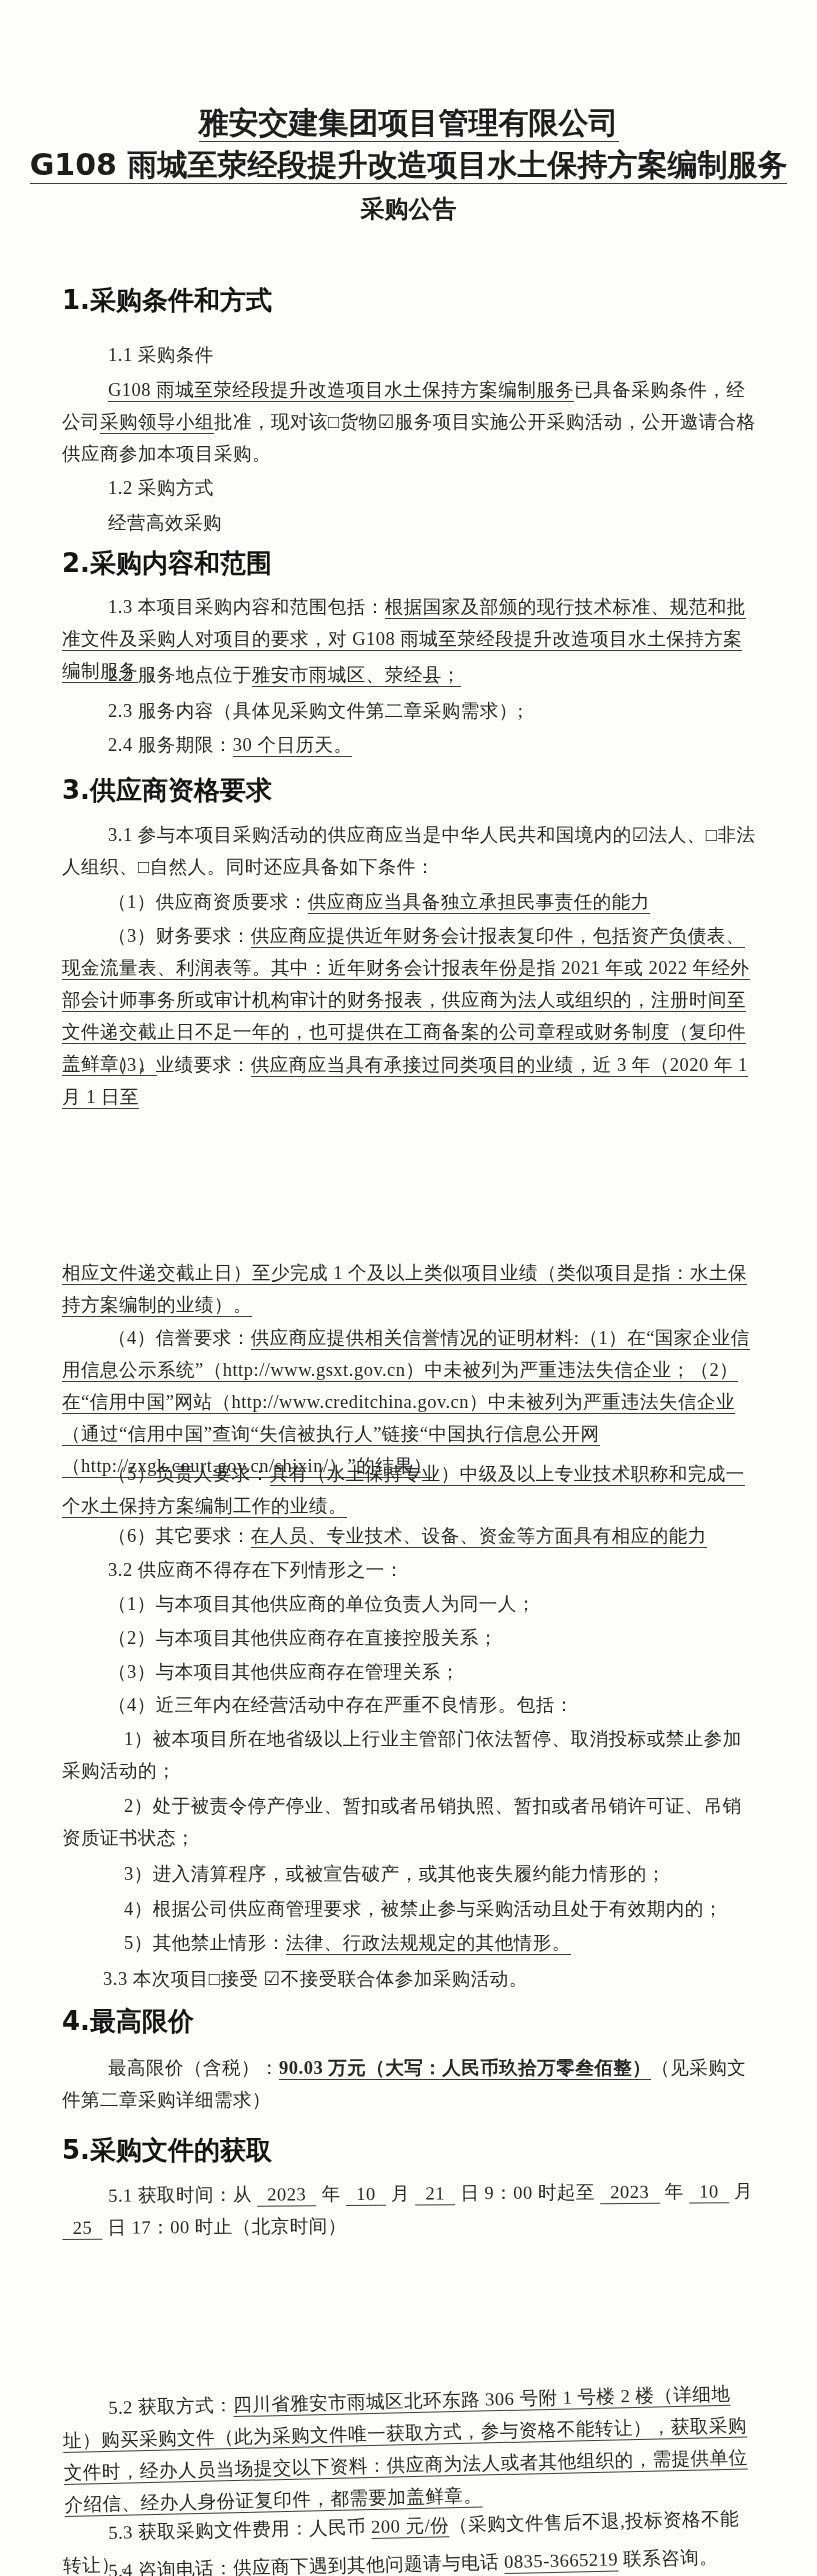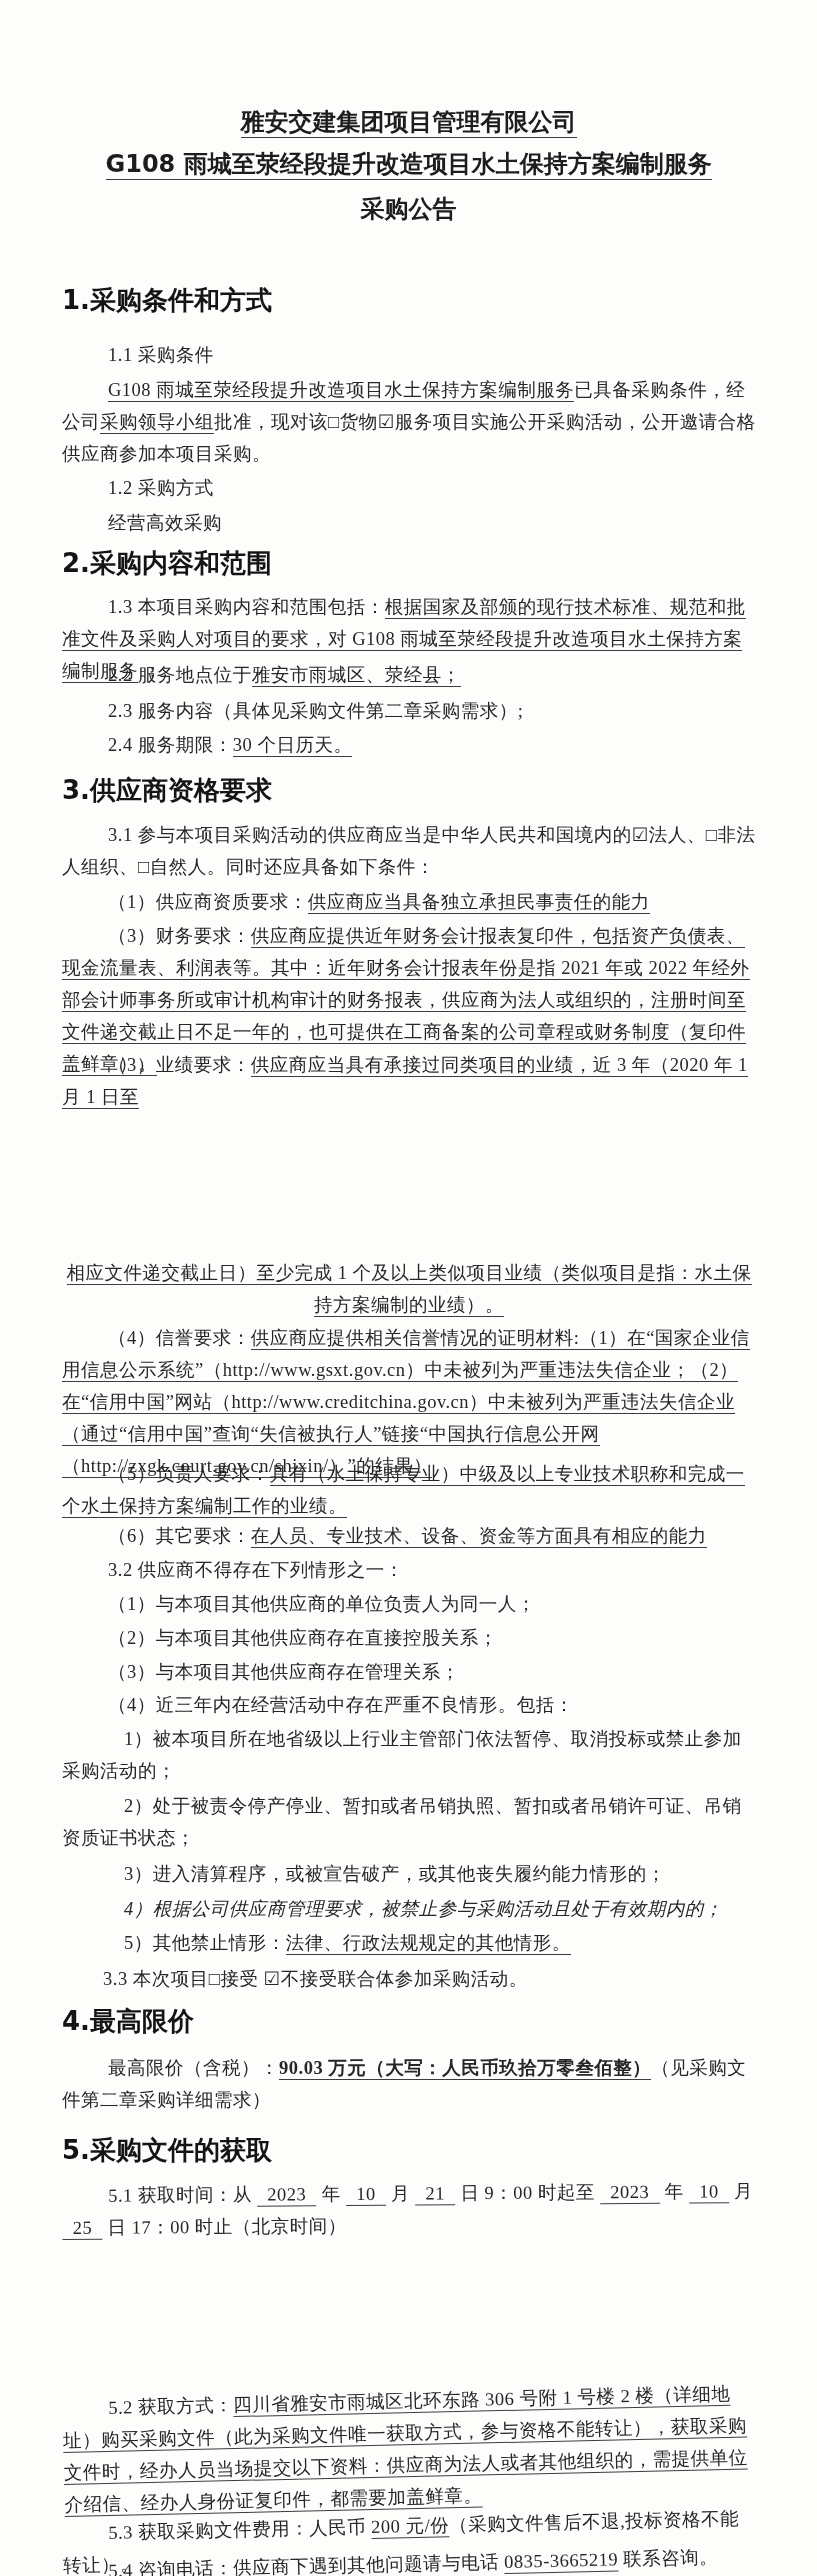--- a/index.html
+++ b/index.html
@@ -7,21 +7,21 @@
     position:relative;
     width:818px;
     height:3468px;
     background:#fdfdfc;
     overflow:hidden;
     color:#262626;
     font-family:"Liberation Serif","DejaVu Serif",serif;
   }
   .abs{position:absolute;left:62px;width:694px;}
   .center{text-align:center;}
-  .title{font-family:"DejaVu Sans","Liberation Sans",sans-serif;font-weight:700;font-size:24px;line-height:33px;color:#1d1d1d;}
+  .title{font-family:"DejaVu Sans","Liberation Sans",sans-serif;font-weight:700;font-size:30px;line-height:33px;color:#1d1d1d;}
   .title-sub{font-size:24px;}
   .h{font-family:"DejaVu Sans","Liberation Sans",sans-serif;font-weight:700;font-size:26px;line-height:32px;color:#141414;}
   .p{font-size:18.5px;line-height:32px;letter-spacing:0.5px;}
   .ind{text-indent:46px;}
   .ind2{text-indent:62px;}
   .ind3{text-indent:41px;}
   .u{border-bottom:1.5px solid #3c3c3c;padding-bottom:1px;}
   .b{font-weight:700;}
   .pad{padding-left:10.3px;padding-right:10.3px;}
   .rot-s{transform:rotate(-0.4deg);transform-origin:left top;}
@@ -48,33 +48,33 @@
   <div class="abs p ind" style="top:591px;"><span>1.3 本项目采购内容和范围包括：</span><span class="u">根据国家及部颁的现行技术标准、规范和批准文件及采购人对项目的要求，对 G108 雨城至荥经段提升改造项目水土保持方案编制服务</span><span> ；</span></div>
   <div class="abs p ind" style="top:659px;"><span>2.2 服务地点位于</span><span class="u">雅安市雨城区、荥经县；</span></div>
   <div class="abs p ind" style="top:695px;"><span>2.3 服务内容（具体见采购文件第二章采购需求）;</span></div>
   <div class="abs p ind" style="top:729px;"><span>2.4 服务期限：</span><span class="u">30 个日历天。</span></div>
 
   <div class="abs h" style="top:774px;">3.供应商资格要求</div>
   <div class="abs p ind" style="top:819px;"><span>3.1 参与本项目采购活动的供应商应当是中华人民共和国境内的☑法人、□非法人组织、□自然人。同时还应具备如下条件：</span></div>
   <div class="abs p ind" style="top:886px;"><span>（1）供应商资质要求：</span><span class="u">供应商应当具备独立承担民事责任的能力</span></div>
   <div class="abs p ind" style="top:920px;"><span>（3）财务要求：</span><span class="u">供应商应提供近年财务会计报表复印件，包括资产负债表、现金流量表、利润表等。其中：近年财务会计报表年份是指 2021 年或 2022 年经外部会计师事务所或审计机构审计的财务报表，供应商为法人或组织的，注册时间至文件递交截止日不足一年的，也可提供在工商备案的公司章程或财务制度（复印件盖鲜章）。</span></div>
   <div class="abs p ind" style="top:1049px;"><span>（3）业绩要求：</span><span class="u">供应商应当具有承接过同类项目的业绩，近 3 年（2020 年 1 月 1 日至</span></div>
-  <div class="abs p" style="top:1257px;text-align:center;"><span class="u">相应文件递交截止日）至少完成 1 个及以上类似项目业绩（类似项目是指：水土保持方案编制的业绩）。</span></div>
+  <div class="abs p" style="top:1257px;"><span class="u">相应文件递交截止日）至少完成 1 个及以上类似项目业绩（类似项目是指：水土保持方案编制的业绩）。</span></div>
   <div class="abs p ind" style="top:1322px;"><span>（4）信誉要求：</span><span class="u">供应商应提供相关信誉情况的证明材料:（1）在“国家企业信用信息公示系统”（http://www.gsxt.gov.cn）中未被列为严重违法失信企业；（2）在“信用中国”网站（http://www.creditchina.gov.cn）中未被列为严重违法失信企业（通过“信用中国”查询“失信被执行人”链接“中国执行信息公开网（http://zxgk.court.gov.cn/shixin/）”的结果）</span></div>
   <div class="abs p ind" style="top:1458px;"><span>（5）负责人要求：</span><span class="u">具有（水土保持专业）中级及以上专业技术职称和完成一个水土保持方案编制工作的业绩。</span></div>
   <div class="abs p ind" style="top:1520px;"><span>（6）其它要求：</span><span class="u">在人员、专业技术、设备、资金等方面具有相应的能力</span></div>
   <div class="abs p ind" style="top:1554px;"><span>3.2 供应商不得存在下列情形之一：</span></div>
   <div class="abs p ind" style="top:1588px;"><span>（1）与本项目其他供应商的单位负责人为同一人；</span></div>
   <div class="abs p ind" style="top:1622px;"><span>（2）与本项目其他供应商存在直接控股关系；</span></div>
   <div class="abs p ind" style="top:1656px;"><span>（3）与本项目其他供应商存在管理关系；</span></div>
   <div class="abs p ind" style="top:1689px;"><span>（4）近三年内在经营活动中存在严重不良情形。包括：</span></div>
   <div class="abs p ind2" style="top:1723px;"><span>1）被本项目所在地省级以上行业主管部门依法暂停、取消投标或禁止参加采购活动的；</span></div>
   <div class="abs p ind2" style="top:1790px;"><span>2）处于被责令停产停业、暂扣或者吊销执照、暂扣或者吊销许可证、吊销资质证书状态；</span></div>
   <div class="abs p ind2" style="top:1858px;"><span>3）进入清算程序，或被宣告破产，或其他丧失履约能力情形的；</span></div>
-  <div class="abs p ind2" style="top:1893px;font-style:italic;"><span>4）根据公司供应商管理要求，被禁止参与采购活动且处于有效期内的；</span></div>
+  <div class="abs p ind2" style="top:1893px;"><span>4）根据公司供应商管理要求，被禁止参与采购活动且处于有效期内的；</span></div>
   <div class="abs p ind2" style="top:1927px;"><span>5）其他禁止情形：</span><span class="u">法律、行政法规规定的其他情形。</span></div>
   <div class="abs p ind3" style="top:1963px;"><span>3.3 本次项目□接受 ☑不接受联合体参加采购活动。</span></div>
 
   <div class="abs h" style="top:2005px;">4.最高限价</div>
   <div class="abs p ind" style="top:2052px;"><span>最高限价（含税）：</span><span class="u b">90.03 万元（大写：人民币玖拾万零叁佰整）</span><span>（见采购文件第二章采购详细需求）</span></div>
 
   <div class="abs h" style="top:2134px;">5.采购文件的获取</div>
   <div class="abs p ind rot-s" style="top:2180px;"><span>5.1 获取时间：从 </span><span class="u pad">2023</span><span> 年 </span><span class="u pad">10</span><span> 月 </span><span class="u pad">21</span><span> 日 9：00 时起至 </span><span class="u pad">2023</span><span> 年 </span><span class="u pad">10</span><span> 月 </span><span class="u pad">25</span><span> 日 17：00 时止（北京时间）</span></div>
   <div class="abs p ind rot-l" style="top:2393px;"><span>5.2 获取方式：</span><span class="u">四川省雅安市雨城区北环东路 306 号附 1 号楼 2 楼（详细地址）购买采购文件（此为采购文件唯一获取方式，参与资格不能转让），获取采购文件时，经办人员当场提交以下资料：供应商为法人或者其他组织的，需提供单位介绍信、经办人身份证复印件，都需要加盖鲜章。</span></div>
   <div class="abs p ind rot-l" style="top:2518px;"><span>5.3 获取采购文件费用：人民币 </span><span class="u">200 元/份</span><span>（采购文件售后不退,投标资格不能转让）。</span></div>

